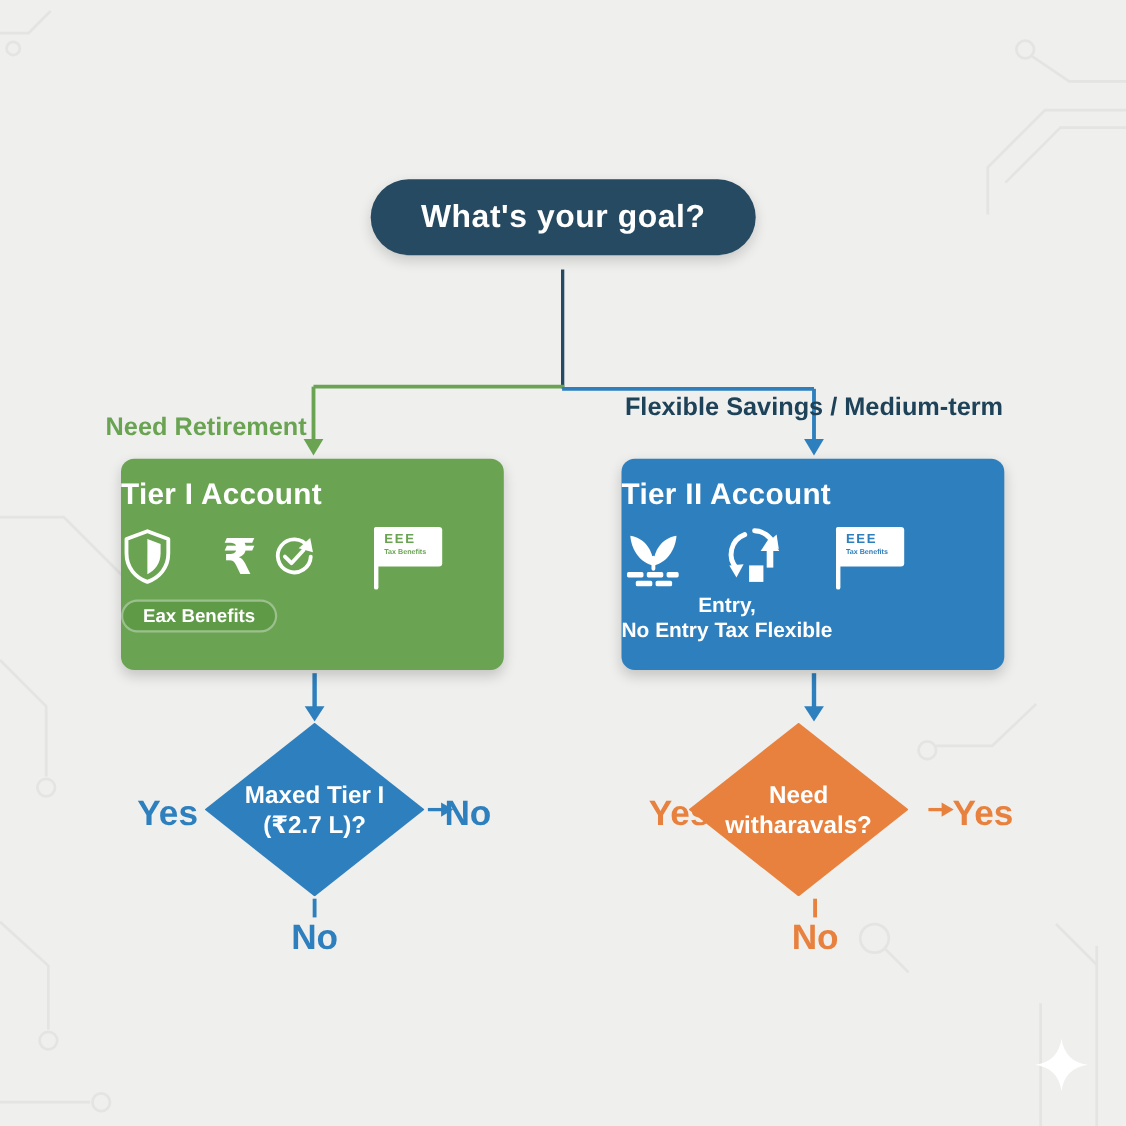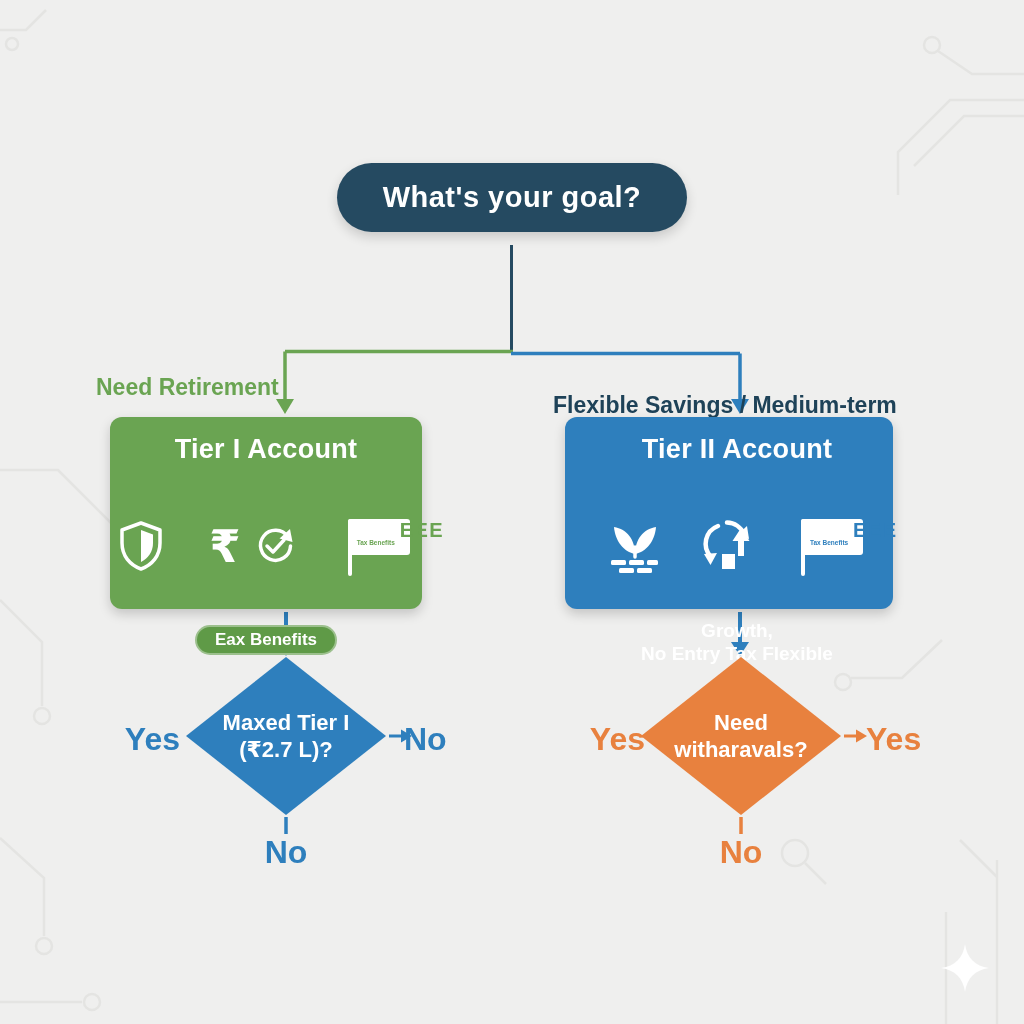--- a/index.html
+++ b/index.html
@@ -15,52 +15,52 @@
   .f-green{fill:var(--green)} .f-blue{fill:var(--blue)} .f-orange{fill:var(--orange)}
   .t-trace{stroke:var(--trace);fill:none;stroke-width:2.5}
   .c-trace{stroke:var(--trace);fill:none;stroke-width:2.5}
 
   .pill{position:absolute;left:337px;top:163px;width:350px;height:69px;background:var(--navy);
     border-radius:41px;display:flex;align-items:center;justify-content:center;color:#fff;
     font-size:29px;font-weight:bold;letter-spacing:.5px;box-shadow:0 5px 12px rgba(0,0,0,.16);}
 
   .branch-label{position:absolute;font-weight:bold;font-size:23px;}
   .branch-label.left{left:96px;top:374px;color:var(--green);}
-  .branch-label.right{left:553px;top:392px;width:374px;text-align:left;color:var(--navy_text);}
-
-  .card{position:absolute;top:417px;width:312px;height:192px;border-radius:12px;color:#fff;
-    box-shadow:0 5px 12px rgba(0,0,0,.18);display:flex;flex-direction:column;align-items:center;gap:40px;}
+  .branch-label.right{left:553px;top:356px;width:374px;text-align:center;color:var(--navy_text);}
+
+  .card{position:absolute;top:417px;width:348px;height:192px;border-radius:12px;color:#fff;
+    box-shadow:0 5px 12px rgba(0,0,0,.18);display:flex;flex-direction:column;align-items:flex-start;}
   .card.green{left:110px;background:var(--green);}
-  .card.blue{left:565px;background:var(--blue);padding-left:16px;}
+  .card.blue{left:565px;background:var(--blue);}
   .card-title{margin-top:17px;font-size:27px;font-weight:bold;letter-spacing:.3px;}
   .icon-row{display:flex;align-items:center;margin-top:9px;}
   .icon{display:flex;align-items:center;justify-content:center;}
   .icon svg{display:block;}
   .rupee{font-family:"DejaVu Sans",sans-serif;font-size:45px;font-weight:bold;line-height:1;color:#fff;}
 
   .flag{position:relative;width:72px;height:64px;}
   .flag-pole{position:absolute;left:5px;top:5px;width:4px;height:57px;background:#fff;border-radius:2px;}
   .flag-face{position:absolute;left:5px;top:5px;width:62px;height:36px;background:#fff;border-radius:3px;
     padding:3px 0 0 9px;box-sizing:border-box;}
-  .flag-big{display:block;font-size:20px;font-weight:bold;letter-spacing:1.5px;line-height:16px;margin-left:43px;}
+  .flag-big{display:block;font-size:12px;font-weight:bold;letter-spacing:1.5px;line-height:16px;}
   .flag-small{display:block;font-size:6.5px;font-weight:bold;line-height:9px;}
   .card.green .flag-big,.card.green .flag-small{color:var(--green);}
   .card.blue .flag-big,.card.blue .flag-small{color:var(--blue);}
 
   .badge{margin-top:7px;background:var(--green_badge);border:2px solid rgba(255,255,255,.38);
     border-radius:17px;padding:3px 18px;font-size:17px;font-weight:bold;}
 
   .caption{margin-top:1px;font-size:19px;font-weight:600;line-height:23px;text-align:center;}
 
   .diamond{position:absolute;top:657px;width:200px;height:158px;display:flex;flex-direction:column;
     align-items:center;justify-content:center;color:#fff;font-weight:bold;font-size:22px;line-height:27px;
     text-align:center;clip-path:polygon(50% 0,100% 50%,50% 100%,0 50%);
     font-family:"Liberation Sans","DejaVu Sans",sans-serif;}
   .diamond.d1{left:186px;background:var(--blue);}
-  .diamond.d2{left:641px;background:var(--orange);}
+  .diamond.d2{left:626px;background:var(--orange);}
 
   .side-label{position:absolute;font-weight:bold;font-size:32px;}
   .lbl-blue{color:var(--blue);} .lbl-orange{color:var(--orange);}
 </style>
 </head>
 <body>
 
 <div class="canvas">
 
   <svg class="layer" width="1024" height="1024">
@@ -172,21 +172,21 @@
       </span>
       <span class="flag" style="margin-left:40px">
         <span class="flag-pole"></span>
         <span class="flag-face">
           <span class="flag-big">EEE</span>
           <span class="flag-small">Tax Benefits</span>
         </span>
       </span>
     </div>
     <div class="caption">
-      <span>Growth,</span><br>
+      <span>Entry,</span><br>
       <span>No Entry Tax Flexible</span>
     </div>
   </div>
 
   <div class="diamond d1">
     <span>Maxed Tier I</span>
     <span>(₹2.7 L)?</span>
   </div>
   <div class="side-label lbl-blue" style="left:120px;top:721px;width:60px;text-align:right">Yes</div>
   <div class="side-label lbl-blue" style="left:404px;top:721px">No</div>

